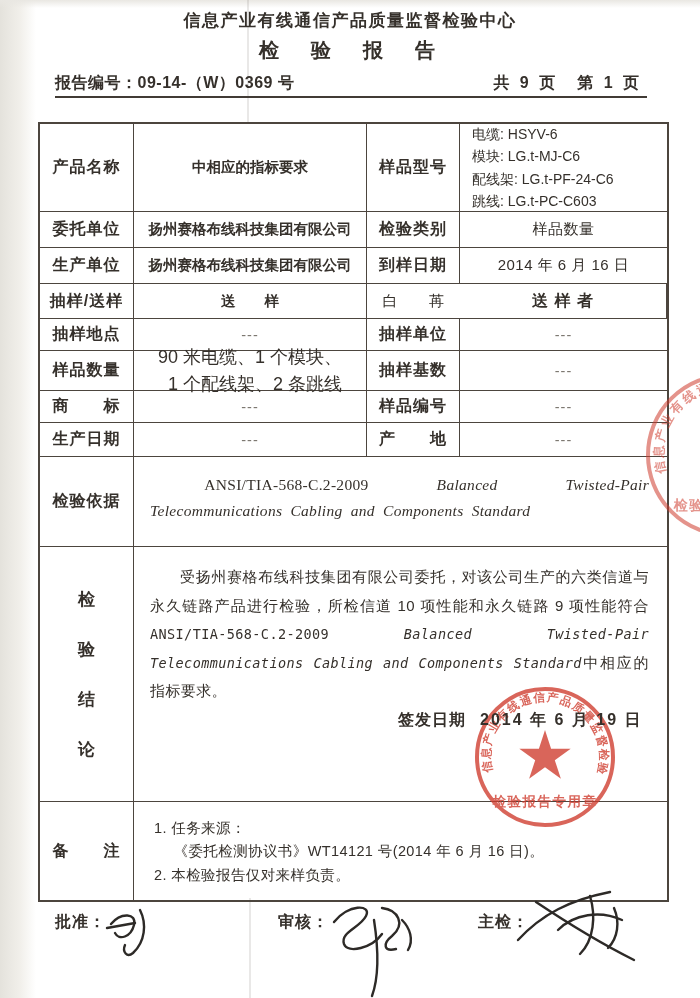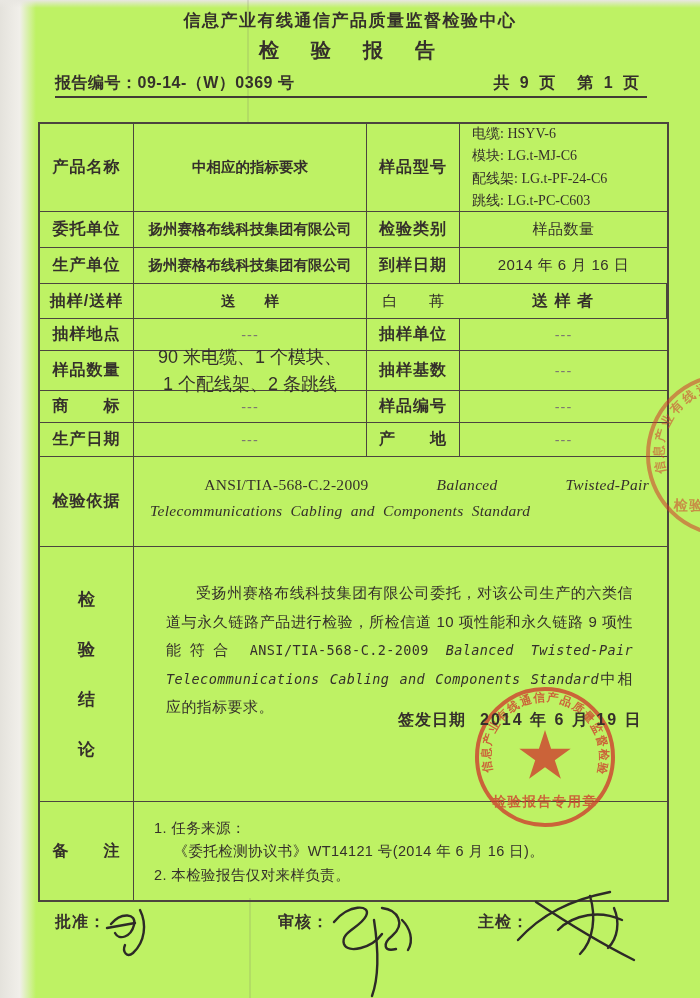--- a/index.html
+++ b/index.html
@@ -1,18 +1,18 @@
 <!DOCTYPE html>
 <html><head>
 <meta charset="utf-8">
 <style>
   html,body { margin:0; padding:0; background:#d8d6d1; }
   .page {
     position:relative; width:700px; height:998px; margin:0 auto;
-    background:#bef264; overflow:hidden;
+    background:#ffffff; overflow:hidden;
     font-family:"Liberation Sans", sans-serif; color:#35302b;
   }
   .edge-left {
     position:absolute; left:0; top:0; width:36px; height:100%;
     background:linear-gradient(90deg,#e4e2dc 0%, #f1efea 55%, rgba(250,249,245,0) 100%);
   }
   .edge-top {
     position:absolute; left:0; top:0; width:100%; height:8px;
     background:linear-gradient(180deg, #e9e7e2 0%, rgba(250,249,245,0) 100%);
   }
@@ -34,42 +34,42 @@
     position:absolute; left:38px; top:122px; width:627px;
     display:grid;
     grid-template-columns:94px 233px 93px 207px;
     grid-template-rows:88px 36px 36px 35px 32px 40px 32px 34px 90px 255px 98px;
     border:2px solid #4c453e;
     background:transparent;
   }
   .cell {
     border-right:1px solid #4c453e; border-bottom:1px solid #4c453e;
     display:flex; align-items:center; justify-content:center;
-    text-align:center; overflow:visible;
+    text-align:right; overflow:visible;
   }
   .cell.last-col { border-right:none; }
   .cell.last-row { border-bottom:none; }
   .lbl { font-weight:700; font-size:16px; letter-spacing:1px; }
   .val { font-size:14.5px; font-weight:700; }
   .val.light { font-weight:400; color:#7d7871; letter-spacing:1px; }
   .pre { white-space:pre-line; }
   .model-cell { justify-content:flex-start; text-align:left; padding-left:12px; }
-  .model-cell .val { font-weight:400; font-size:14px; line-height:1.6;font-family:Liberation Serif, serif; }
+  .model-cell .val { font-weight:400; font-size:14px; line-height:1.6; }
   .qty-cell .val { font-weight:400; font-size:18px; line-height:1.45; }
   .date-val { font-weight:400; font-size:15px; letter-spacing:0.5px; }
 
   .basis-cell { display:block; padding:15px 18px 0 16px; text-align:justify; }
   .basis-cell p { margin:0; font-family:"Liberation Serif", serif; font-size:15.5px;
     line-height:1.65; text-indent:3.5em; letter-spacing:0.3px; word-spacing:4px; }
   .basis-cell .std-italic { font-style:italic; }
 
   .concl-label { flex-direction:column; gap:27px; }
   .concl-label span { font-weight:700; font-size:17px; }
   .concl-cell { display:block; position:relative; padding:16px 18px 0 16px; text-align:justify; }
-  .concl-cell p { margin:16px; font-size:15px; line-height:1.9; text-indent:2em; letter-spacing:0.4px; }
+  .concl-cell p { margin:0; font-size:15px; line-height:1.9; text-indent:2em; letter-spacing:0.4px; }
   .mono-seg { font-family:"DejaVu Sans Mono", monospace; font-size:13.5px; }
   .mono-seg.it { font-style:italic; }
 
   .sign-line { position:absolute; left:398px; top:710px; font-size:16px;
     font-weight:700; z-index:6; letter-spacing:1px; }
   .sign-line .date { margin-left:14px; letter-spacing:2px; }
 
   .remarks-cell { display:block; text-align:left; padding:15px 10px 4px 20px; }
   .remarks-cell div { font-size:14.5px; line-height:1.62; letter-spacing:0.4px; }
   .remarks-cell .indent { padding-left:1.35em; }

